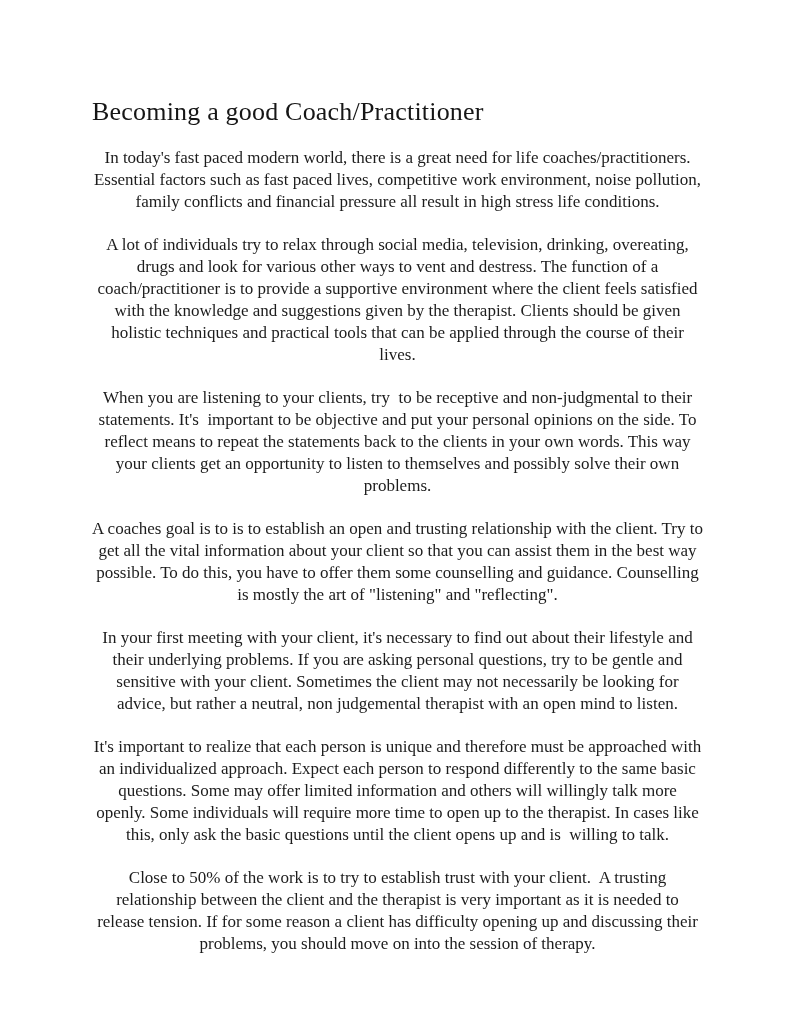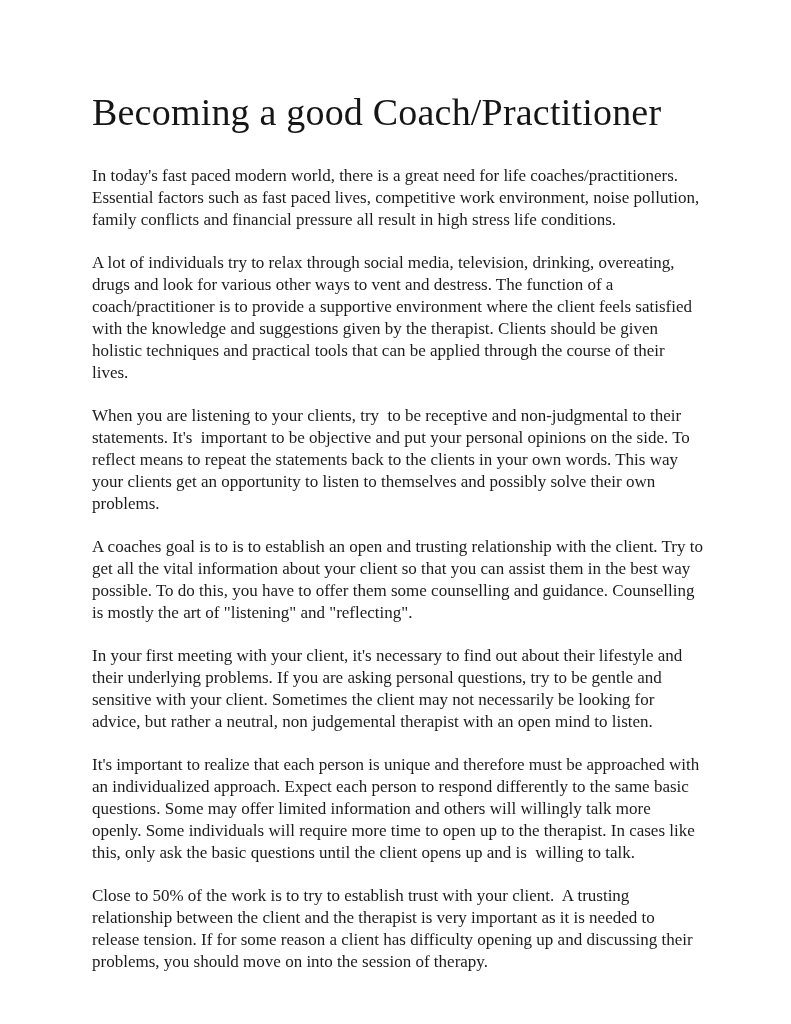--- a/index.html
+++ b/index.html
@@ -15,37 +15,38 @@
     color: #1c1c1c;
   }
   .page {
     box-sizing: border-box;
     width: 791px;
     height: 1024px;
     padding: 92px 88px 40px 92px;
     background: #ffffff;
   }
   .doc-title {
-    margin: 0 0 33px 0;
+    margin: 0 0 15px 0;
     font-family: "Liberation Serif", "DejaVu Serif", serif;
     font-weight: 400;
-    font-size: 38px;
+    font-size: 26px;
     line-height: 40px;
     letter-spacing: 0.2px;
     color: #161616;
   }
   .doc-body {
     max-width: 614px;
   }
   .doc-paragraph {
     margin: 0 0 21px 0;
     font-size: 17px;
     line-height: 22px;
     white-space: pre-wrap;
     color: #1c1c1c;
+    text-align: center;
   }
 </style>
 </head>
 <body>
 
 <div class="page">
   <h1 class="doc-title">Becoming a good Coach/Practitioner</h1>
 
   <div class="doc-body">
     <p class="doc-paragraph">In today's fast paced modern world, there is a great need for life coaches/practitioners. Essential factors such as fast paced lives, competitive work environment, noise pollution, family conflicts and financial pressure all result in high stress life conditions.</p>

